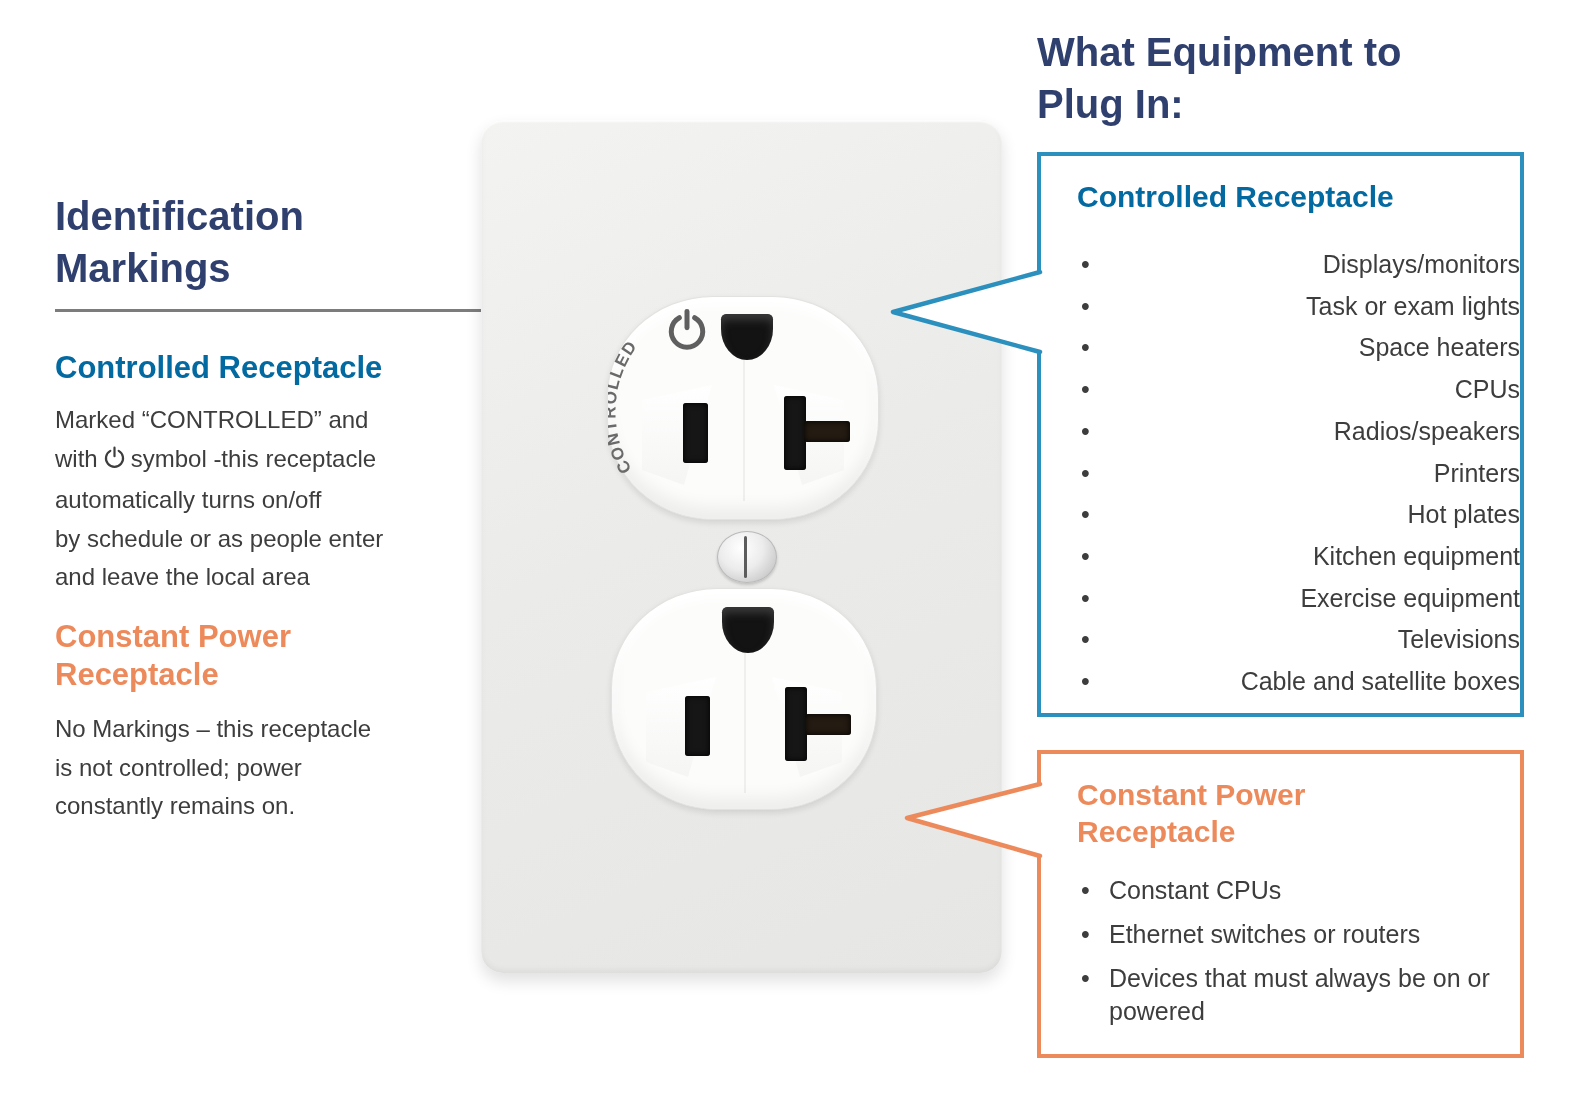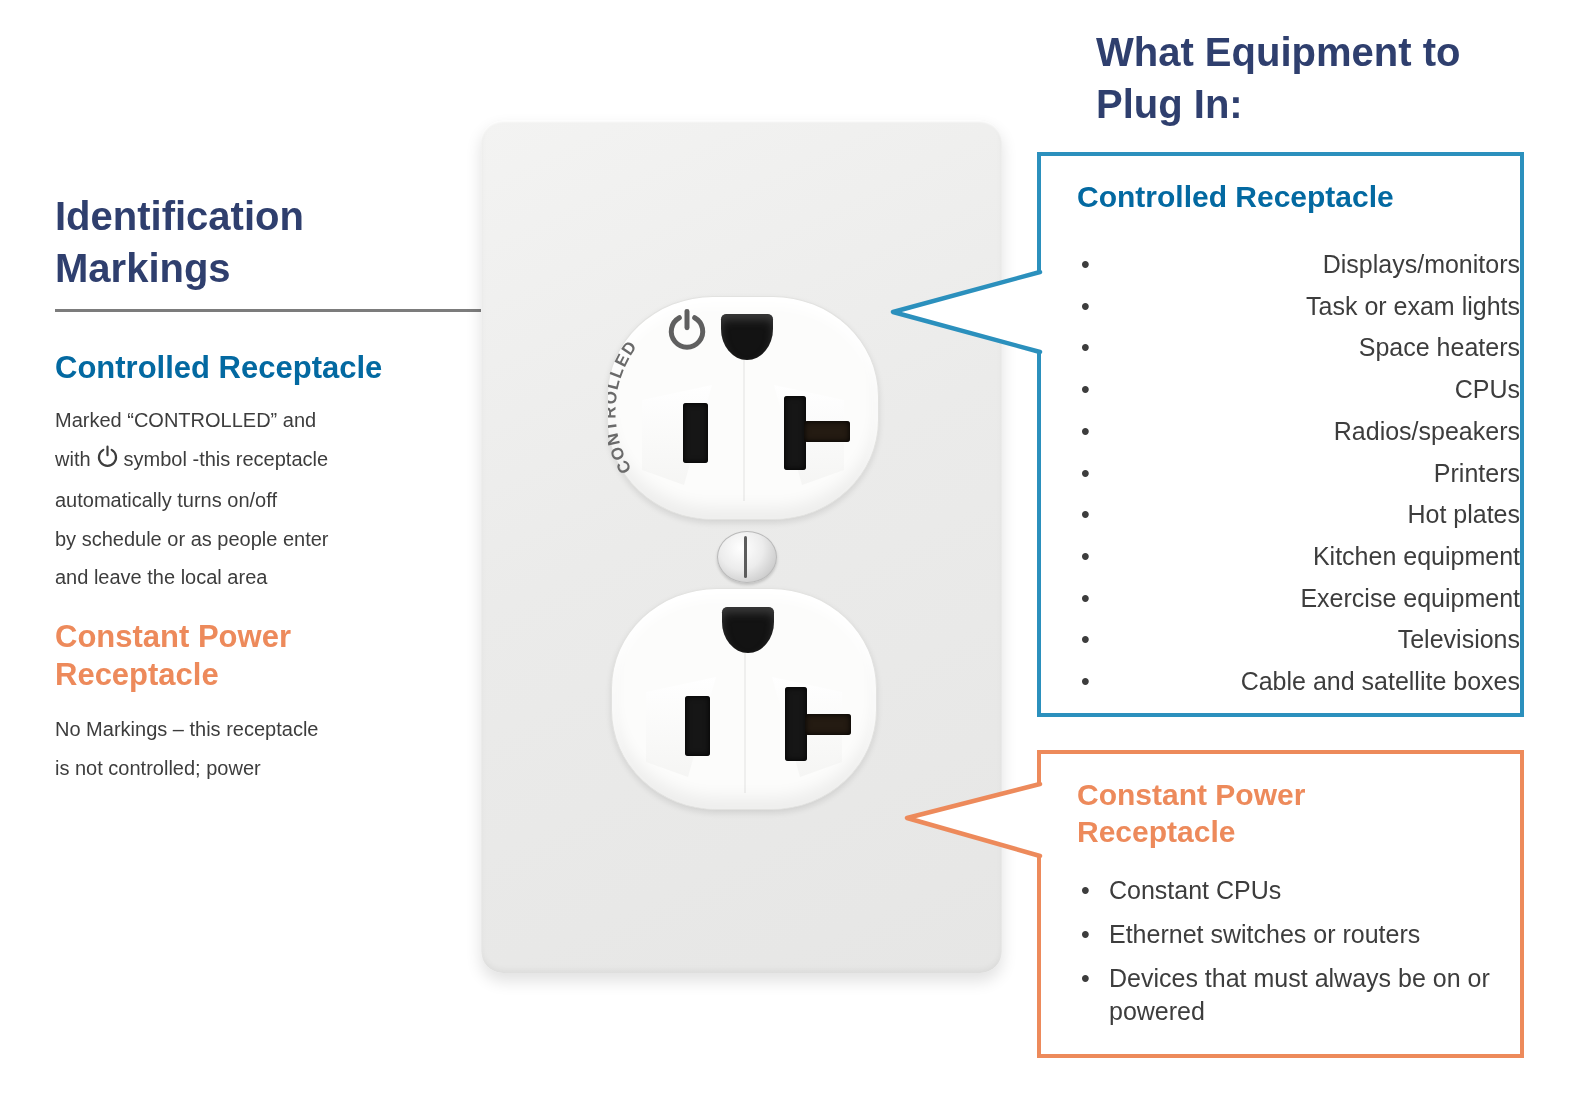--- a/index.html
+++ b/index.html
@@ -7,28 +7,28 @@
     position:relative;width:1576px;height:1107px;background:#ffffff;
     font-family:"Liberation Sans","DejaVu Sans",sans-serif;overflow:hidden;
   }
   .abs{position:absolute;}
   
   .main-title{left:55px;top:190px;font-size:40px;line-height:52px;font-weight:bold;color:#2f3f6e;}
   .divider{left:55px;top:309px;width:483px;height:3px;background:#7c7c7c;}
   .sub-heading{font-size:31px;line-height:38px;font-weight:bold;}
   .blue-text{color:#0369a1;}
   .orange-text{color:#ed8a5b;}
-  .body-copy{font-size:20px;line-height:38.5px;color:#3d3d3d;}
+  .body-copy{font-size:24px;line-height:38.5px;color:#3d3d3d;}
   .left-controlled-heading{left:55px;top:349px;}
   .left-controlled-para{left:55px;top:401px;}
   .left-constant-heading{left:55px;top:618px;}
   .left-constant-para{left:55px;top:710px;}
   .pwr-inline{display:inline-block;vertical-align:-3px;margin:0 4px;}
   
-  .right-title{left:1096px;top:26px;font-size:40px;line-height:52px;font-weight:bold;color:#2f3f6e;}
+  .right-title{left:1037px;top:26px;font-size:40px;line-height:52px;font-weight:bold;color:#2f3f6e;}
   .callout-box{border:4px solid;background:#fff;box-sizing:border-box;}
   .box-blue{left:1037px;top:152px;width:487px;height:565px;border-color:#2b90bd;}
   .box-orange{left:1037px;top:750px;width:487px;height:308px;border-color:#ed8a5b;}
   .box-heading{margin:22px 0 0 36px;font-size:30px;line-height:37px;font-weight:bold;}
   .box-list{list-style:none;margin:0;padding:0 0 0 38px;color:#3d3d3d;font-size:25px;}
   .box-blue .box-list{margin-top:29px;line-height:41.7px;text-align:right;}
   .box-orange .box-list{margin-top:24px;line-height:33px;}
   .box-orange .box-list li{margin-bottom:11px;width:410px;}
   .box-list li{position:relative;padding-left:30px;}
   .box-list li::before{content:"•";position:absolute;left:2px;color:#3d3d3d;}
@@ -86,20 +86,21 @@
   </div>
 
   <div class="abs sub-heading orange-text left-constant-heading">
     <div>Constant Power</div>
     <div>Receptacle</div>
   </div>
 
   <div class="abs body-copy left-constant-para">
     <div>No Markings – this receptacle</div>
     <div>is not controlled; power</div>
+    <div>constantly remains on.</div>
   </div>
 
   <div class="abs plate"></div>
 
   <div class="abs receptacle rec-top">
     <div class="facet facet-l"></div>
     <div class="facet facet-r"></div>
     <div class="rec-divider"></div>
     <div class="abs" style="left:56px;top:10px;">
       <svg width="46" height="46" viewBox="0 0 24 24" fill="none" stroke="#5f5f5f" stroke-width="2.6" stroke-linecap="round">

